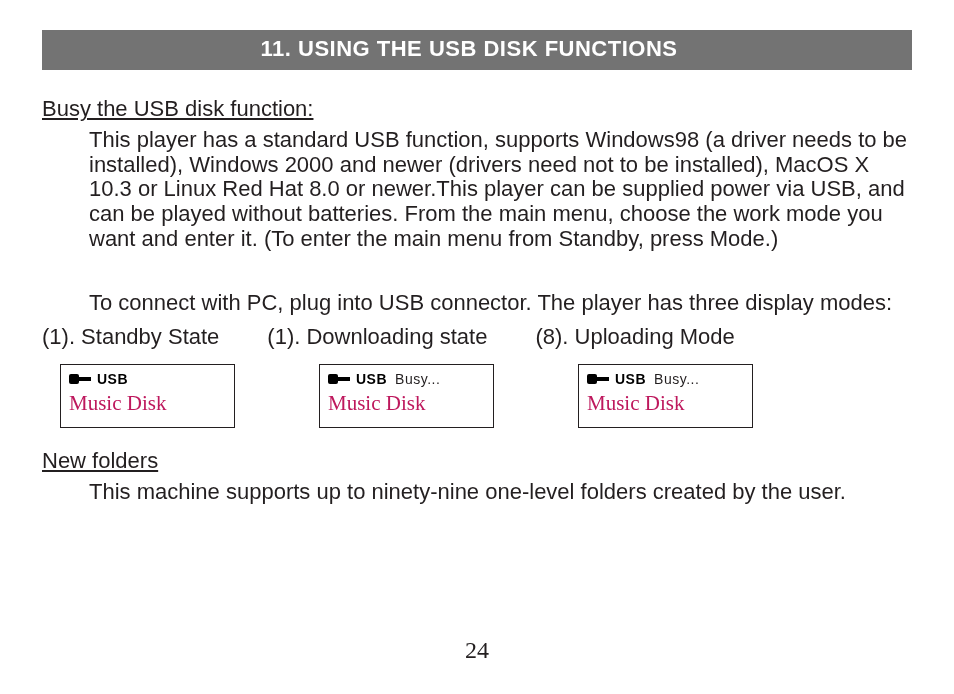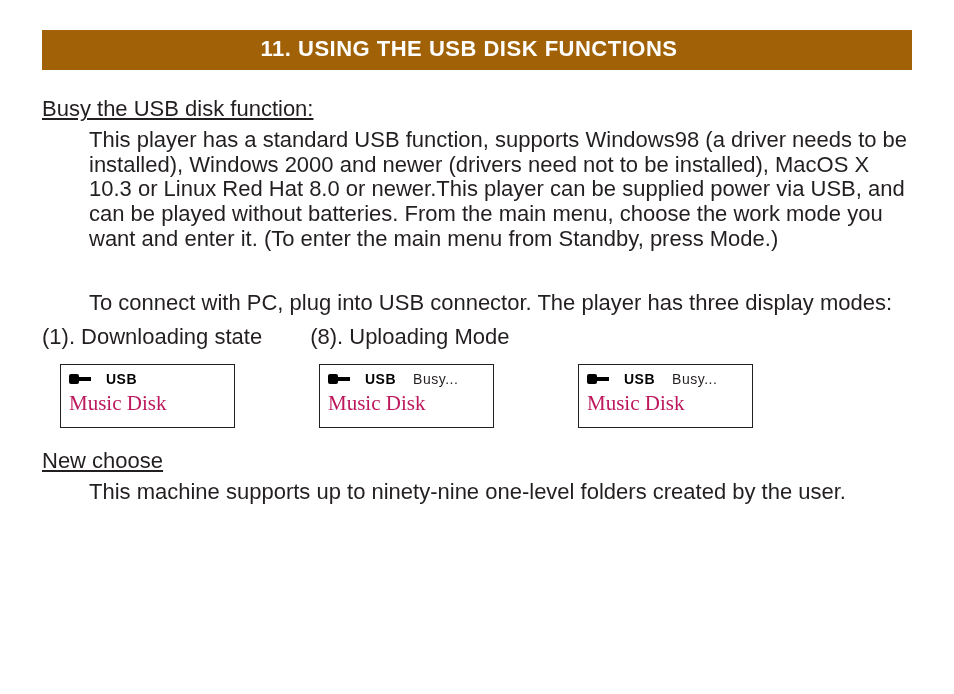--- a/index.html
+++ b/index.html
@@ -12,21 +12,21 @@
     color:#231f20;
   }
   .page{
     position:relative;
     width:954px;
     height:694px;
     box-sizing:border-box;
     padding:30px 42px 0 42px;
   }
   .section-bar{
-    background:#a16207;
+    background:#737373;
     color:#fff;
     font-weight:bold;
     font-size:22px;
     text-align:center;
     padding:6px 16px 8px 0;
     letter-spacing:0.5px;
   }
   .subhead{
     text-decoration:underline;
     font-size:22px;
@@ -63,21 +63,21 @@
     box-sizing:border-box;
     padding:6px 8px 4px 8px;
     display:flex;
     flex-direction:column;
     justify-content:flex-start;
     gap:4px;
   }
   .disp-top{
     display:flex;
     align-items:center;
-    gap:15px;
+    gap:6px;
     font-weight:bold;
     font-size:14px;
     color:#000;
     letter-spacing:0.5px;
   }
   .usb-icon{
     width:22px;
     height:12px;
     position:relative;
     display:inline-block;
@@ -133,20 +133,21 @@
   <div class="section-bar">
     <span>11. USING THE USB DISK FUNCTIONS</span>
   </div>
 
   <div class="subhead">Busy the USB disk function:</div>
   <div class="para">This player has a standard USB function, supports Windows98 (a driver needs to be installed), Windows 2000 and newer (drivers need not to be installed), MacOS X 10.3 or Linux Red Hat 8.0 or newer.This player can be supplied power via USB, and can be played without batteries. From the main menu, choose the work mode you want and enter it.  (To enter the main menu from Standby, press Mode.)</div>
 
   <div class="para spaced">To connect with PC, plug into USB connector. The player has three display modes:</div>
 
   <div class="modes-row">
+    <span>(1). Standby State</span>
     <span>(1). Downloading state</span>
     <span>(8). Uploading Mode</span>
   </div>
 
   <div class="disp-row">
 
     <div class="display-box">
       <div class="disp-top">
         <span class="usb-icon"></span>
         <span>USB</span>
@@ -168,16 +169,17 @@
       <div class="disp-top">
         <span class="usb-icon"></span>
         <span>USB</span>
         <span class="busy-text">Busy...</span>
       </div>
       <div class="disp-bottom">Music Disk</div>
     </div>
 
   </div>
 
-  <div class="subhead2">New choose</div>
+  <div class="subhead2">New folders</div>
   <div class="para">This machine supports up to ninety-nine one-level folders created by the user.</div>
 
+  <div class="pagenum">24</div>
 </div>
 
 </body></html>

